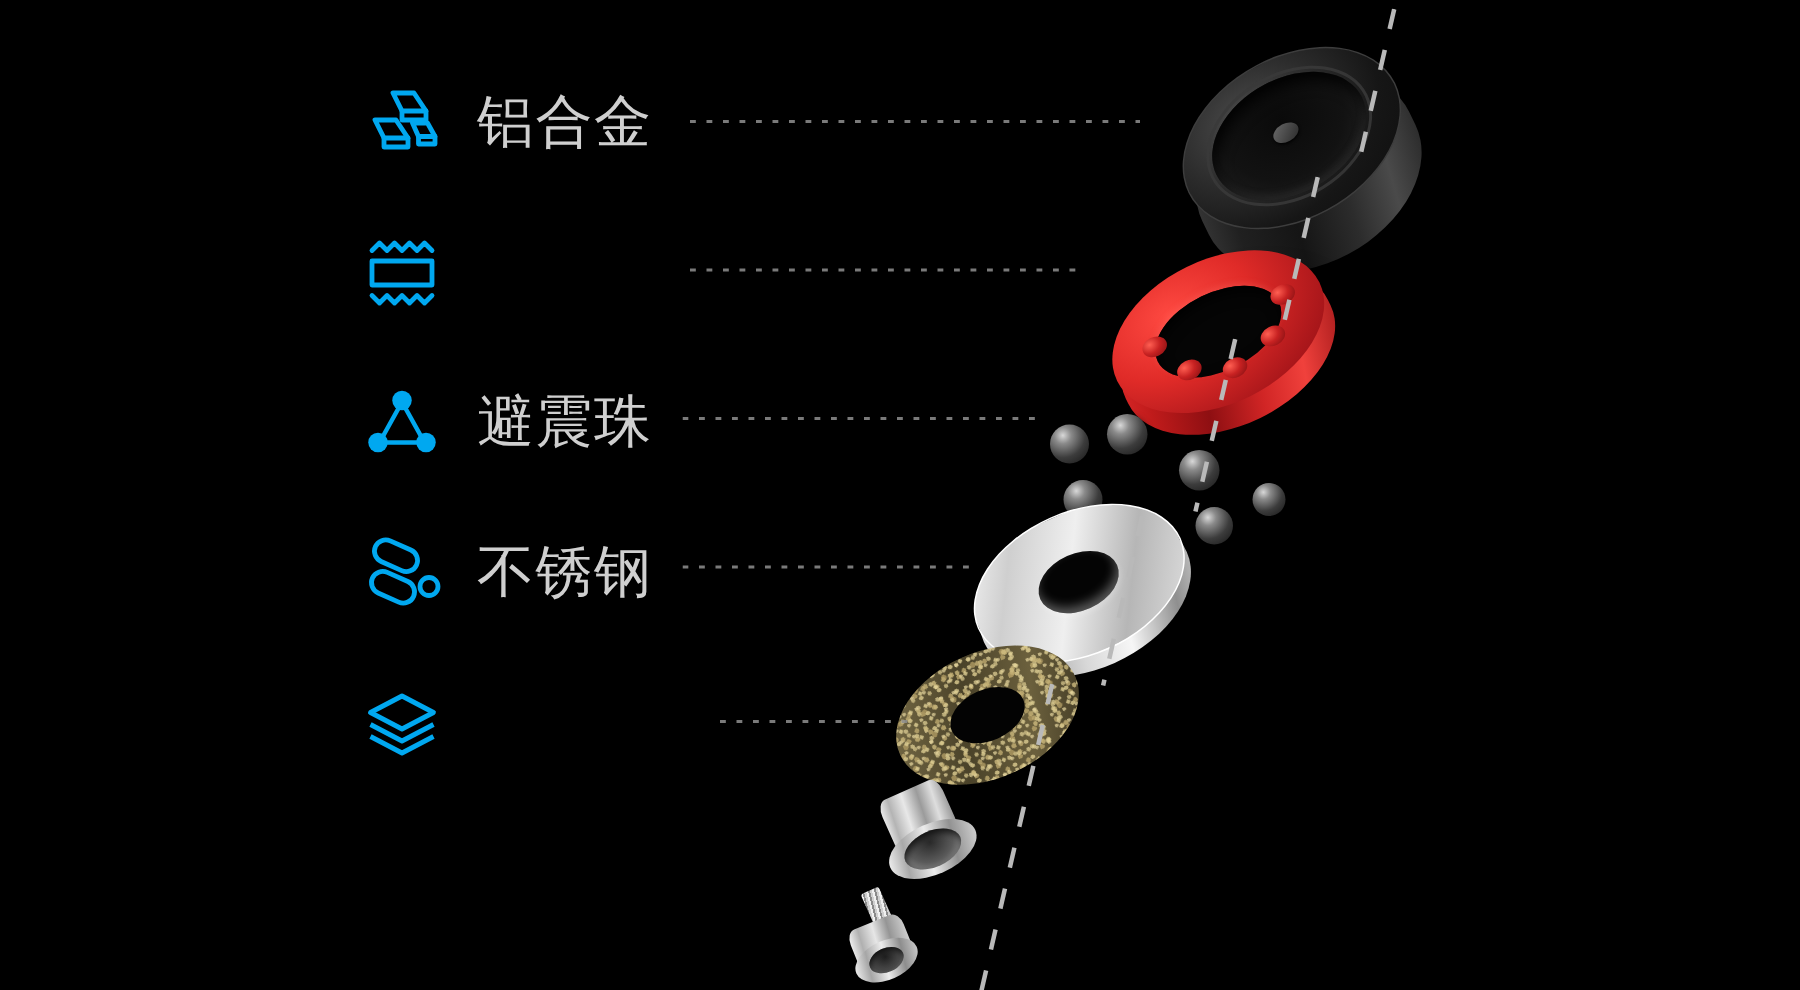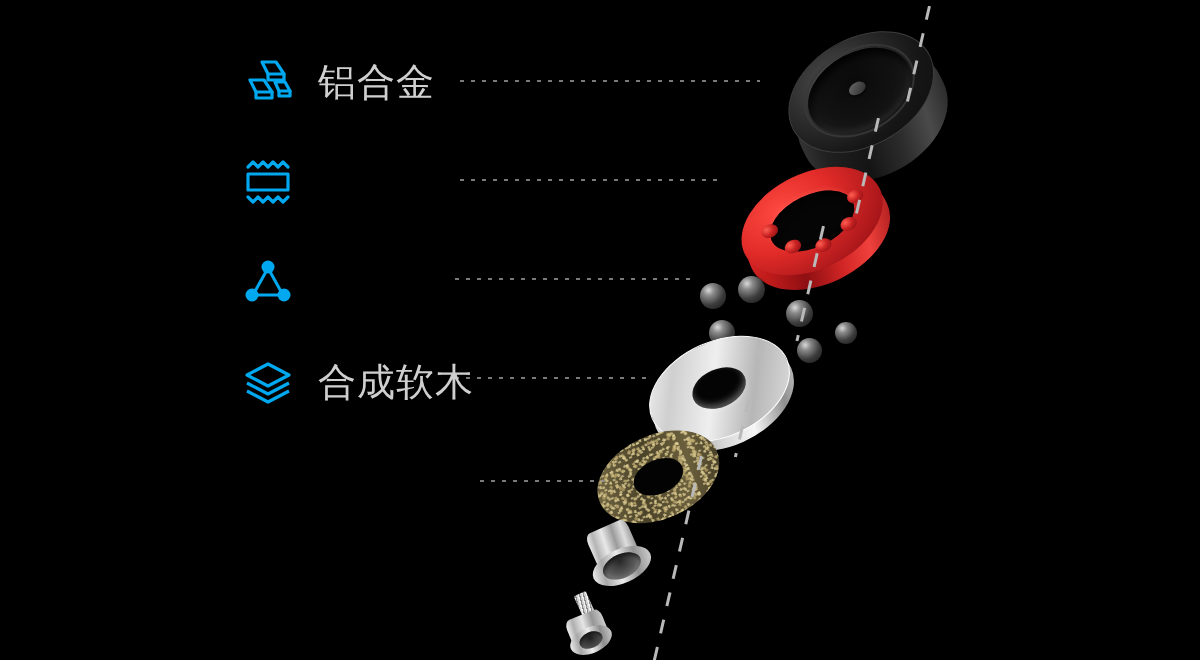--- a/index.html
+++ b/index.html
@@ -394,27 +394,37 @@
           <path d="M28 14 L13 41"></path>
           <path d="M13 41 L43 41"></path>
           <path d="M28 14 L43 41"></path>
         </g>
         <g fill="#00a8f0">
           <circle cx="28" cy="13" r="6.5"></circle>
           <circle cx="12" cy="41" r="6.5"></circle>
           <circle cx="44" cy="41" r="6.5"></circle>
         </g>
       </svg>
-    </div>
-
+      <div class="legend-label">避震珠</div>
+    </div>
+
+    <div class="legend-row">
+      <svg class="legend-icon" viewBox="0 0 56 56">
+        <g fill="none" stroke="#00a8f0" stroke-width="3.2" stroke-linecap="round">
+          <rect x="9" y="9" width="30" height="15" rx="7.5" transform="rotate(24 24 16.5)"></rect>
+          <rect x="7" y="30" width="30" height="15" rx="7.5" transform="rotate(24 22 37.5)"></rect>
+          <circle cx="46" cy="37" r="6"></circle>
+        </g>
+      </svg>
+      <div class="legend-label">不锈钢</div>
+    </div>
 
     <div class="legend-row">
       <svg class="legend-icon" viewBox="0 0 56 56">
         <g fill="none" stroke="#00a8f0" stroke-width="3.2" stroke-linejoin="round">
           <path d="M28 10 L49 21 L28 32 L7 21 Z"></path>
           <path d="M7 29 L28 40 L49 29"></path>
           <path d="M7 37 L28 48 L49 37"></path>
         </g>
       </svg>
-      <div class="legend-label">合成软木</div>
     </div>
   </div>
 </div>
 
 </body></html>

